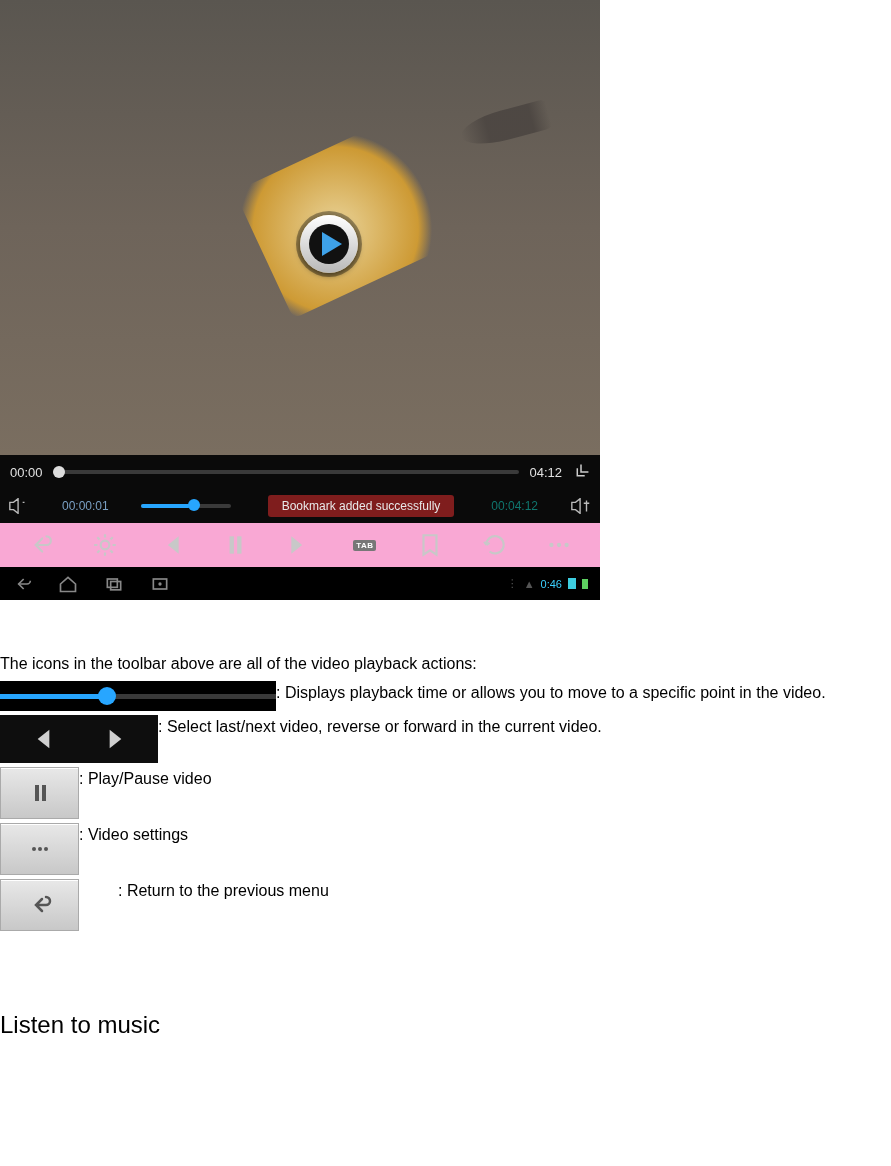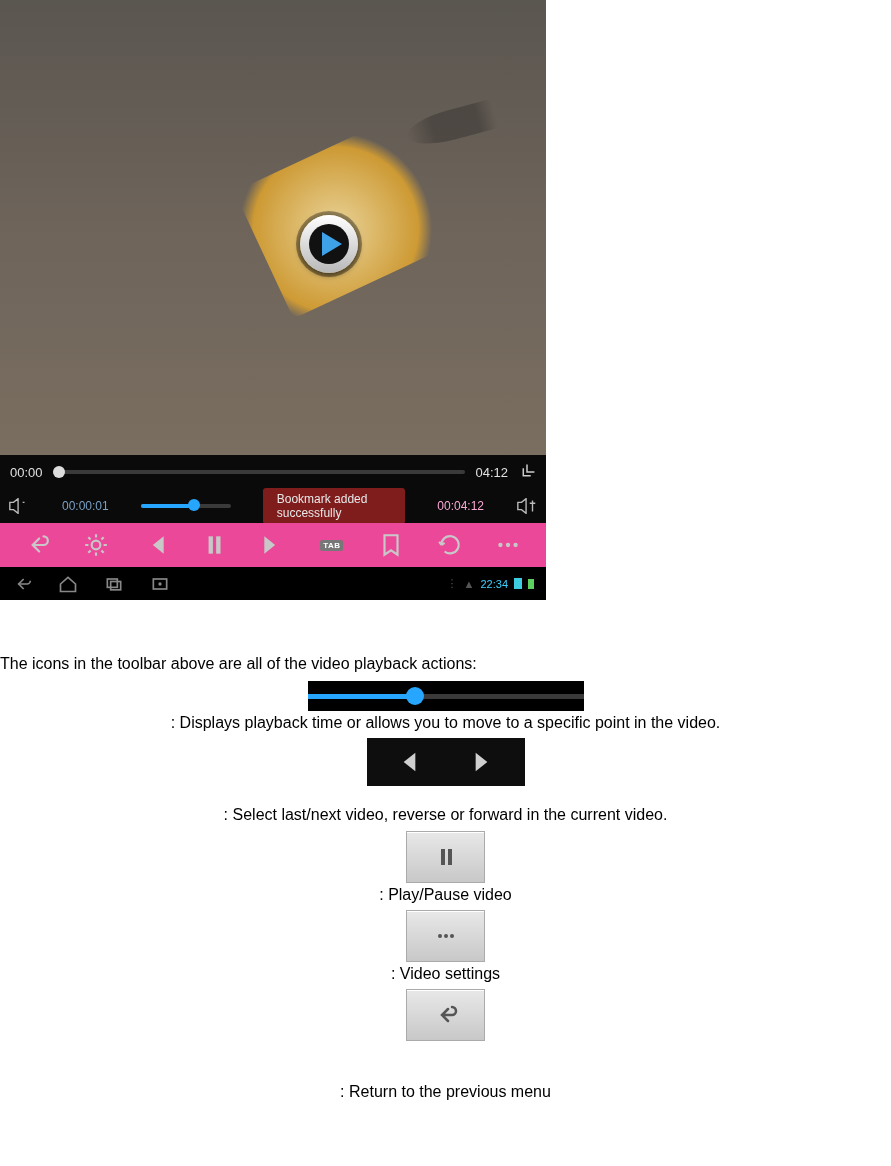--- a/index.html
+++ b/index.html
@@ -5,21 +5,21 @@
   body {
     margin: 0;
     padding: 0;
     font-family: Arial, sans-serif;
     font-size: 16px;
     color: #000;
     background: #fff;
     width: 891px;
   }
   .screenshot {
-    width: 546px;
+    width: 600px;
     height: 600px;
     position: relative;
     background: #6a6258;
     overflow: hidden;
   }
   .video-area {
     width: 100%;
     height: 455px;
     position: relative;
     background: linear-gradient(180deg, #5a5650 0%, #6e645a 50%, #7a6e60 100%);
@@ -160,21 +160,21 @@
     color: #e8e8e8;
     font-size: 12px;
     padding: 4px 14px;
     border-radius: 3px;
     margin: 0 auto;
   }
   .controlbar2 {
     position: absolute;
     left: 0; right: 0; top: 523px;
     height: 44px;
-    background: #ec4899;
+    background: #f9a8d4;
     display: flex;
     align-items: center;
     justify-content: space-around;
     color: #c4c4c4;
     padding: 0 8px;
     box-sizing: border-box;
   }
   .cb-icon { width: 26px; height: 26px; color: #c8c8c8; display:flex; align-items:center; justify-content:center; }
   .cb-icon svg { width: 100%; height: 100%; }
   .tab-badge {
@@ -210,24 +210,23 @@
   .nav-right .dim { color: #555; }
   .nav-clock { color: #3bd0ff; }
   .nav-sig { width: 8px; height: 11px; background: #3dcde0; }
   .nav-bat { width: 6px; height: 10px; background: #5dd060; }
 
   .doc-content {
     padding-top: 40px;
   }
   .row {
     display: flex;
-    align-items: center;
+    align-items: flex-start;
     margin: 0 0 0 0;
     line-height: 1.45;
-    flex-direction: column;
   }
   .accent-slider {
     width: 276px;
     height: 30px;
     background: #000;
     position: relative;
     display: inline-block;
     vertical-align: middle;
     margin-right: 0;
   }
@@ -316,21 +315,21 @@
         <path d="M2 4h4l5-4v16l-5-4H2z M18 4h-2" stroke="currentColor" stroke-width="1.5" fill="none"></path>
       </svg>
     <span style="color:#7aa0c4;">00:00:01</span>
     <div class="seekbar">
       <div class="filled"></div>
       <div class="knob"></div>
     </div>
     <div style="flex:1;display:flex;justify-content:center;">
       <span class="toast">Bookmark added successfully</span>
     </div>
-    <span style="color:#f9a8d4;">00:04:12</span>
+    <span style="color:#0f766e;">00:04:12</span>
     <svg class="vol-icon" viewBox="0 0 24 16">
         <path d="M2 4h4l5-4v16l-5-4H2z M18 2v12M15 5h6" stroke="currentColor" stroke-width="1.5" fill="none"></path>
       </svg>
   </div>
 
   <div class="controlbar2">
     <div class="cb-icon">
         <svg viewBox="0 0 24 24">
           <path d="M14 6l-6 6 6 6M8 12h10a4 4 0 0 0 0-8" stroke="currentColor" stroke-width="2" fill="none" stroke-linecap="round"></path>
         </svg>
@@ -391,41 +390,41 @@
         <rect x="4" y="6" width="12" height="10" stroke="currentColor" stroke-width="2" fill="none"></rect>
         <rect x="8" y="9" width="12" height="10" stroke="currentColor" stroke-width="2" fill="none"></rect>
       </svg>
     <svg class="nav-icon" viewBox="0 0 24 24">
         <rect x="4" y="6" width="16" height="12" stroke="currentColor" stroke-width="2" fill="none"></rect>
         <circle cx="12" cy="12" r="2" fill="currentColor"></circle>
       </svg>
     <div class="nav-right">
       <span class="dim">⋮</span>
       <span class="dim">▲</span>
-      <span class="nav-clock">22:34</span>
+      <span class="nav-clock">0:46</span>
       <div class="nav-sig"></div>
       <div class="nav-bat"></div>
     </div>
   </div>
 </div>
 
 <div class="doc-content">
 
   <p class="para">The icons in the toolbar above are all of the video playback actions:</p>
 
   <div class="row">
     <div class="accent-slider">
       <div class="bar"></div>
         <div class="fill"></div>
         <div class="kn"></div>
     </div>
     <span>: Displays playback time or allows you to move to a specific point in the video.</span>
   </div>
 
-  <div class="row" style="margin-top:4px;gap:17px;">
+  <div class="row" style="margin-top:4px;">
     <div class="prevnext-img">
       <svg viewBox="0 0 24 24">
           <path d="M6 4v16M20 4l-10 8 10 8z" fill="currentColor"></path>
         </svg>
       <svg viewBox="0 0 24 24">
           <path d="M18 4v16M4 4l10 8-10 8z" fill="currentColor"></path>
         </svg>
     </div>
     <span>: Select last/next video, reverse or forward in the current video.</span>
   </div>

